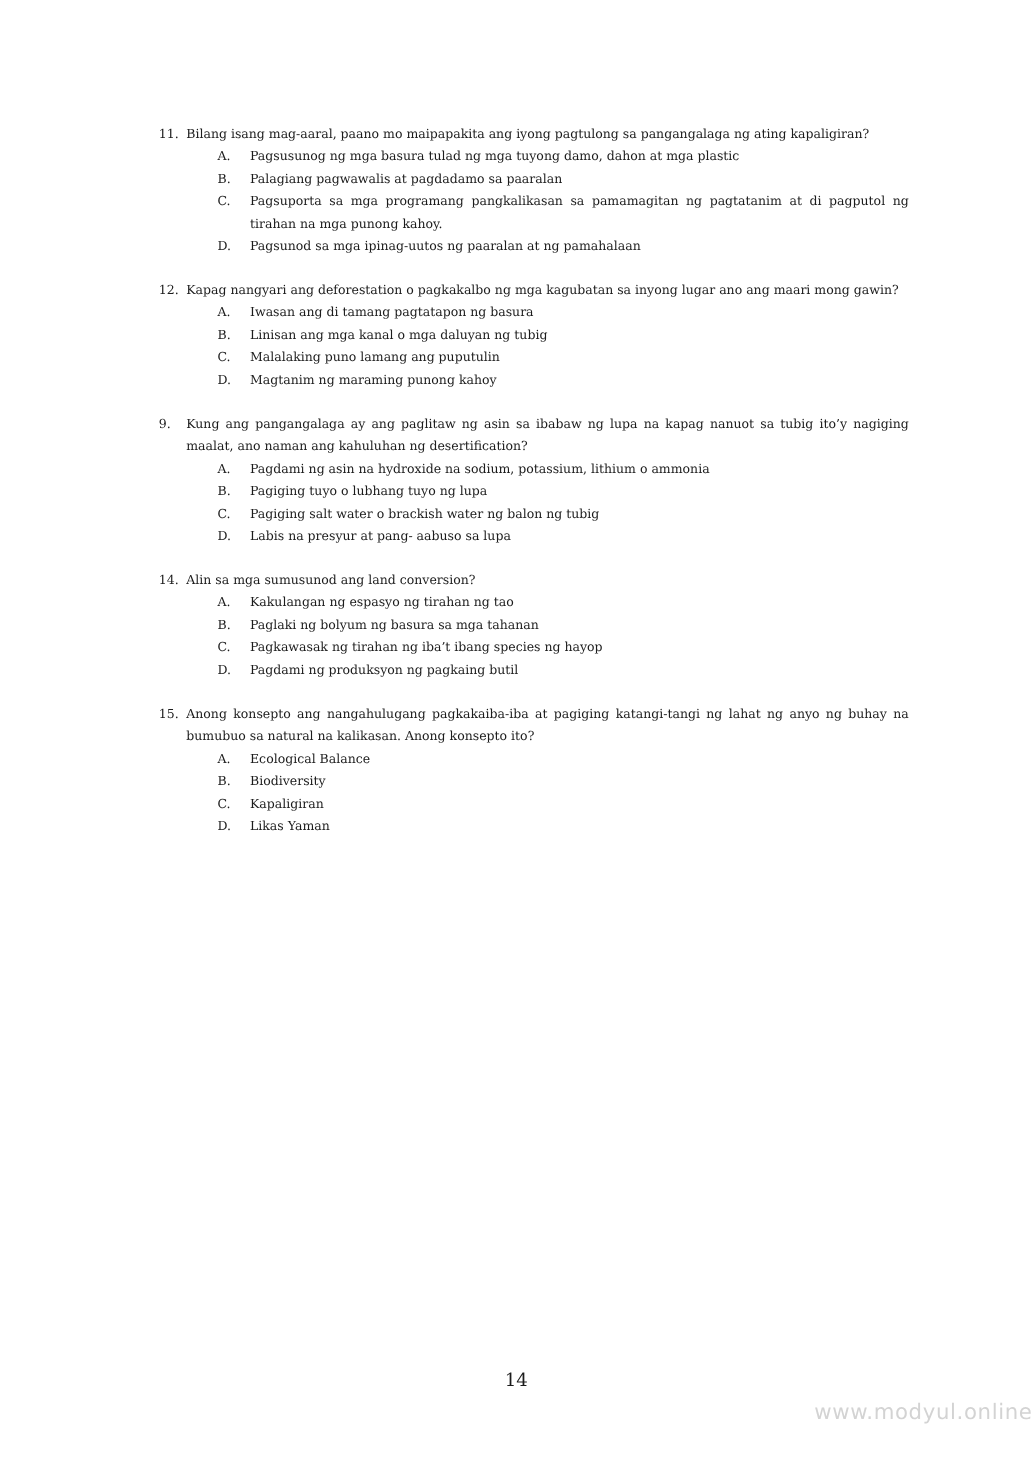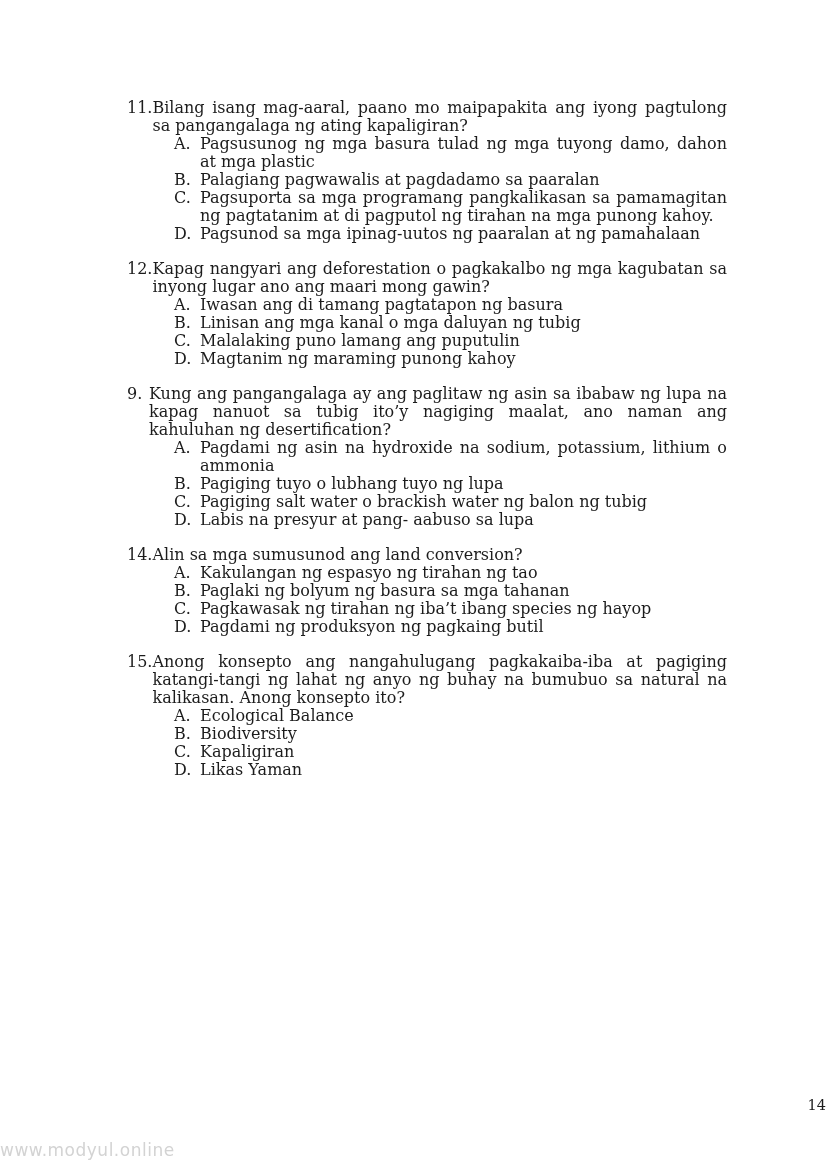--- a/index.html
+++ b/index.html
@@ -16,52 +16,51 @@
     background: var(--page-bg);
     font-family: "DejaVu Serif", serif;
     color: var(--text-color);
     overflow: hidden;
   }
   .content {
     position: absolute;
     left: 127px;
     top: 99px;
     width: 600px;
-    font-size: 16px;
+    font-size: 10px;
     line-height: 18px;
   }
   .question { margin-bottom: 17px; }
   .q-row { display: flex; }
   .q-num { flex: 0 0 22px; }
   .q-text { flex: 1; text-align: justify; }
   .options { margin-left: 47px; }
   .option { display: flex; }
   .opt-letter { flex: 0 0 26px; }
   .opt-text { flex: 1; text-align: justify; }
   .page-number {
     position: absolute;
     top: 1096px;
     left: 0;
     width: 100%;
-    text-align: right;
+    text-align: center;
     font-size: 14.5px;
     line-height: 18px;
   }
   .watermark {
     position: absolute;
     top: 1119px;
     left: 0;
     width: 100%;
-    text-align: left;
+    text-align: right;
     font-family: "DejaVu Sans", sans-serif;
     font-size: 17px;
     line-height: 22px;
     letter-spacing: 0.5px;
     color: var(--watermark-color);
-    margin-top: 20px;
   }
 </style>
 </head>
 <body>
 
 <main class="content">
 
   <section class="question">
     <div class="q-row">
       <span class="q-num">11.</span>

